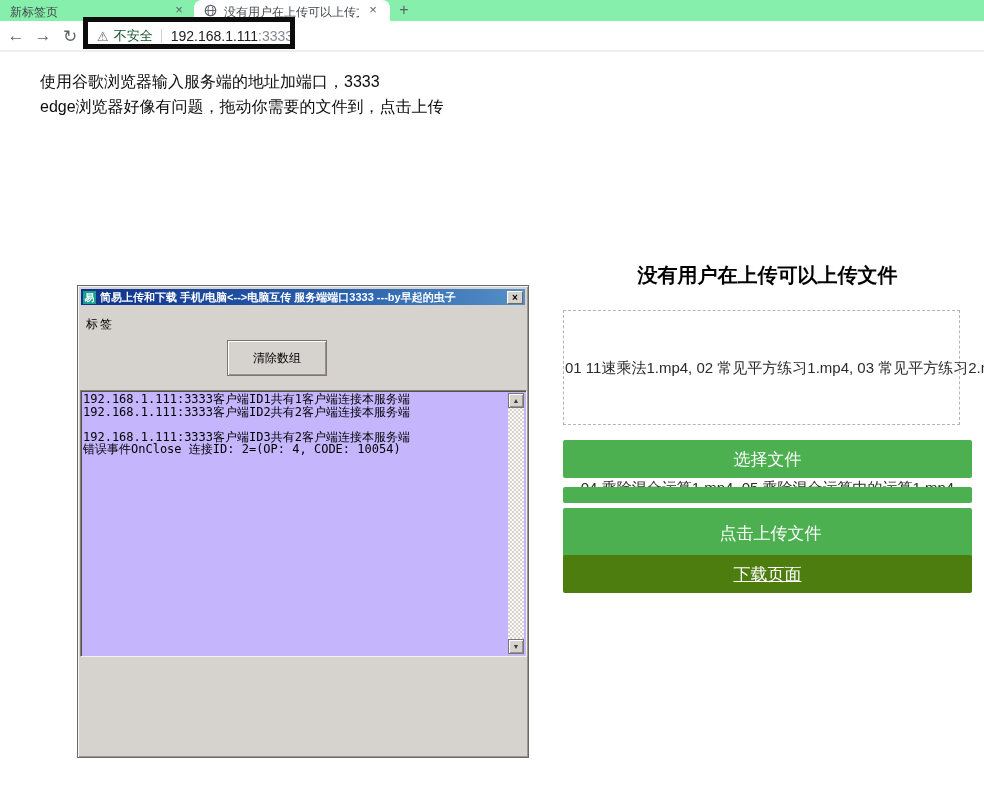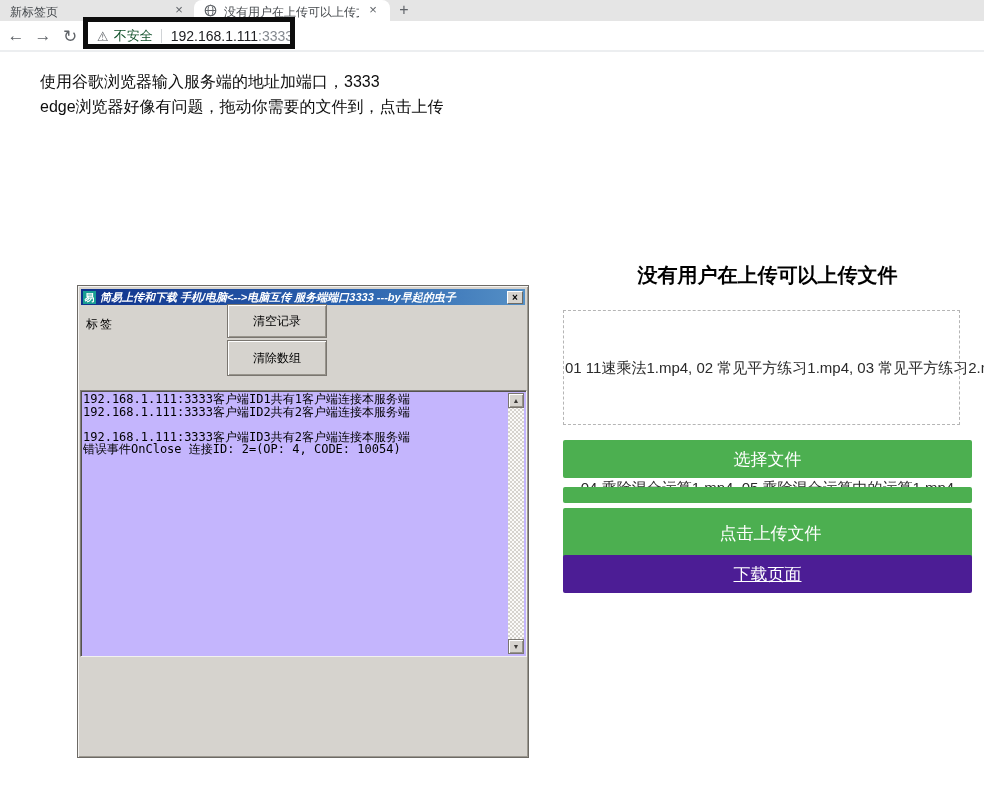--- a/index.html
+++ b/index.html
@@ -6,21 +6,21 @@
   html,body { width: 984px; height: 788px; }
   body {
     position: relative;
     font-family: "Liberation Sans", "DejaVu Sans", sans-serif;
     background: #ffffff;
     overflow: hidden;
     color: #202124;
   }
 
   
-  .tabstrip { position:absolute; left:0; top:0; width:984px; height:21px; background:#e5e5e5; }
+  .tabstrip { position:absolute; left:0; top:0; width:984px; height:21px; background:#86efac; }
   .tab { position:absolute; top:0; height:21px; font-size:12px; color:#45494d; }
   .tab-inactive { left:0; width:192px; }
   .tab-active { left:194px; width:196px; background:#ffffff; border-radius:8px 8px 0 0; }
   .tab-title { position:absolute; top:4px; white-space:nowrap; overflow:hidden; }
   .tab-close { position:absolute; top:3px; width:14px; height:14px; text-align:center; line-height:14px;
                font-size:13px; color:#5f6368; cursor:pointer; }
   .globe-icon { position:absolute; left:10px; top:4px; width:13px; height:13px; }
   .newtab-btn { position:absolute; left:395px; top:1px; width:18px; height:18px; text-align:center;
                 line-height:18px; font-size:16px; color:#5f6368; }
   .toolbar { position:absolute; left:0; top:21px; width:984px; height:31px; background:#ffffff;
@@ -59,21 +59,21 @@
 
   
   .win { position:absolute; left:77px; top:285px; width:452px; height:473px; background:#d6d3ce;
          border:1px solid #6d6a65; box-shadow: inset 1px 1px 0 #f4f3f1, inset -1px -1px 0 #9c9890; }
   .win-titlebar { position:absolute; left:3px; top:3px; right:3px; height:16px;
                   background:linear-gradient(90deg,#10328c 0%,#2a62ae 60%,#5590c6 100%);
                   display:flex; align-items:center; padding:0 2px; }
   .win-app-icon { width:13px; height:13px; background:#199e93; color:#fff; font-size:10px;
                   line-height:13px; text-align:center; font-weight:bold; flex:0 0 auto; }
   .win-title-text { color:#fff; font-weight:bold; font-size:11px; margin-left:4px; white-space:nowrap;
-                    overflow:hidden; flex:1 1 auto;font-style:italic; }
+                    overflow:hidden; flex:1 1 auto; }
   .win-close { width:16px; height:13px; background:#d6d3ce; border:1px solid;
                border-color:#ffffff #6d6a65 #6d6a65 #ffffff; font-size:10px; font-weight:bold;
                text-align:center; line-height:11px; color:#000; flex:0 0 auto; cursor:pointer; }
   .win-tag { position:absolute; left:8px; top:30px; font-size:12px; color:#000; letter-spacing:2px; }
   .win-btn { position:absolute; background:#d6d3ce; border:1px solid #7a7670;
              box-shadow: inset 1px 1px 0 #ffffff, inset -1px -1px 0 #98948c;
              font-size:12px; color:#000; display:flex; align-items:center; justify-content:center;
              cursor:pointer; }
   .win-btn.disabled { color:#8d8a84; text-shadow:1px 1px 0 #ffffff; cursor:default; }
   .b-clear-log   { left:149px; top:18px; width:100px; height:34px; }
@@ -141,36 +141,33 @@
   <span>选择文件</span>
 </div>
 
 <div class="clip-text">04 乘除混合运算1.mp4, 05 乘除混合运算中的运算1.mp4</div>
 <div class="green-strip" style="background: rgb(76, 175, 80);"></div>
 
 <div class="gbtn btn-upload" style="background: rgb(76, 175, 80);">
   <span>点击上传文件</span>
 </div>
 
-<div class="gbtn btn-download" style="background: #4c1d95;">
+<div class="gbtn btn-download" style="background: #4d7c0f;">
   <span>下载页面</span>
 </div>
 
 <div class="win">
   <div class="win-titlebar">
     <span class="win-app-icon">易</span>
     <span class="win-title-text">简易上传和下载 手机/电脑&lt;--&gt;电脑互传 服务端端口3333 ---by早起的虫子</span>
     <span class="win-close">×</span>
   </div>
 
   <div class="win-tag">标签</div>
 
-  <div class="win-btn b-clear-log">
-    <span>清空记录</span>
-  </div>
   <div class="win-btn b-clear-arr">
     <span>清除数组</span>
   </div>
 
   <div class="win-log">
     <div class="log-text"><span>192.168.1.111:3333客户端ID1共有1客户端连接本服务端</span><br><span>192.168.1.111:3333客户端ID2共有2客户端连接本服务端</span><br><br><span>192.168.1.111:3333客户端ID3共有2客户端连接本服务端</span><br><span>错误事件OnClose 连接ID: 2=(OP: 4, CODE: 10054)</span></div>
     <div class="vscroll">
       <div class="sb-btn sb-up">▲</div>
       <div class="sb-btn sb-down">▼</div>
     </div>

